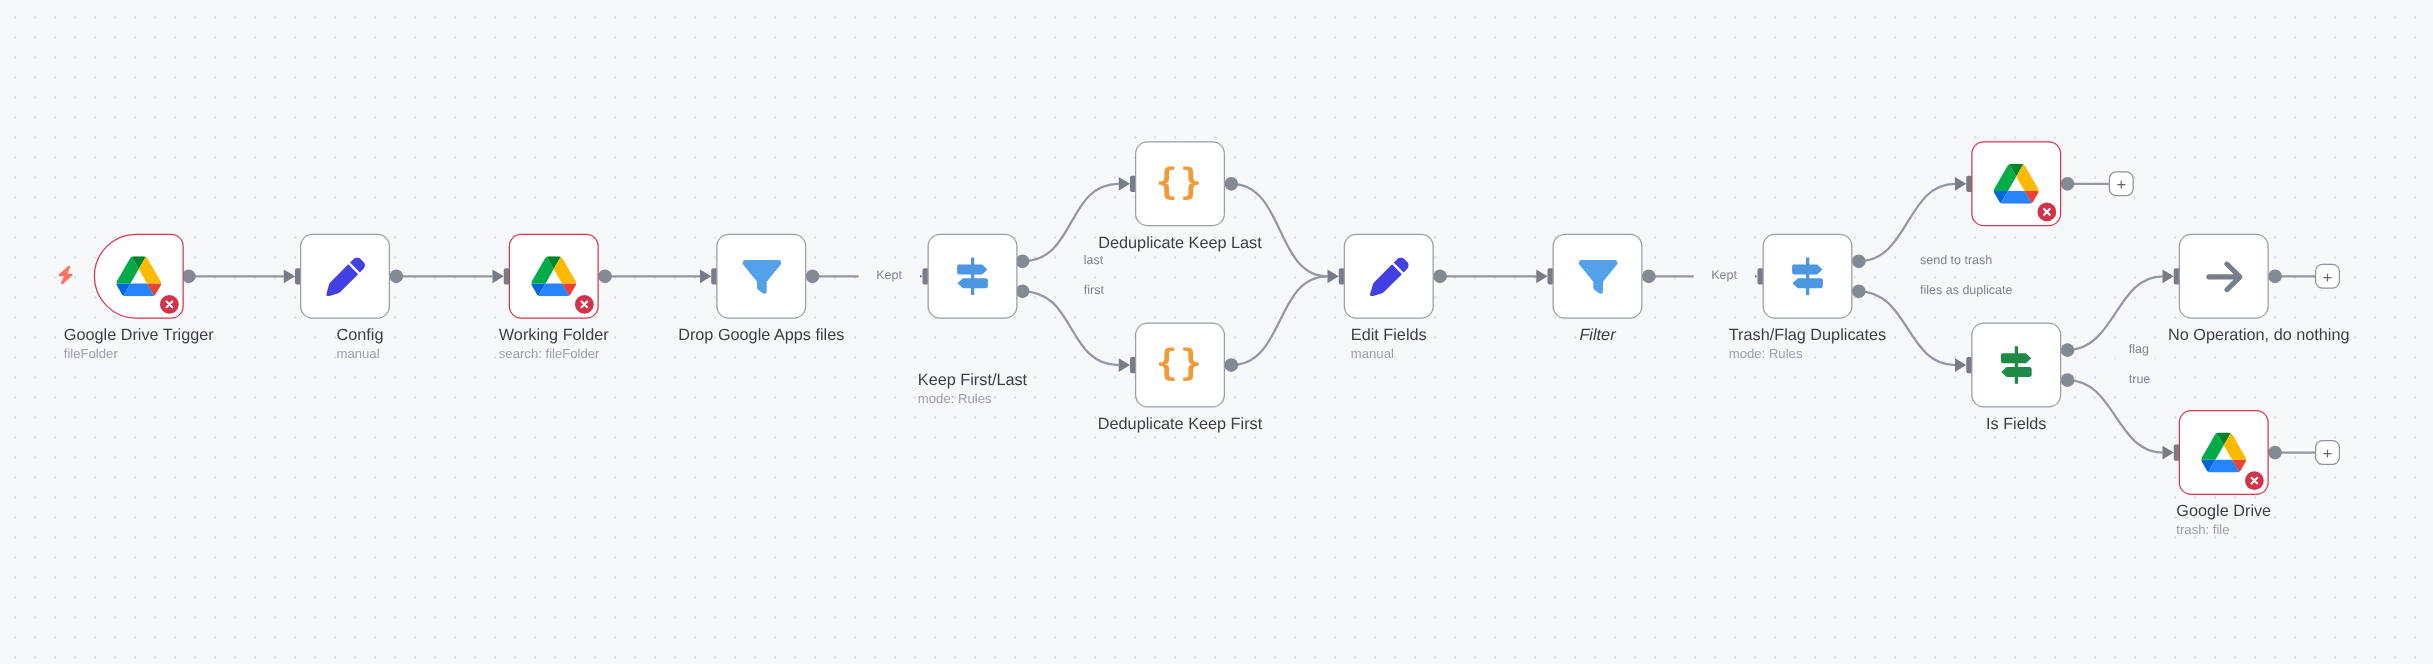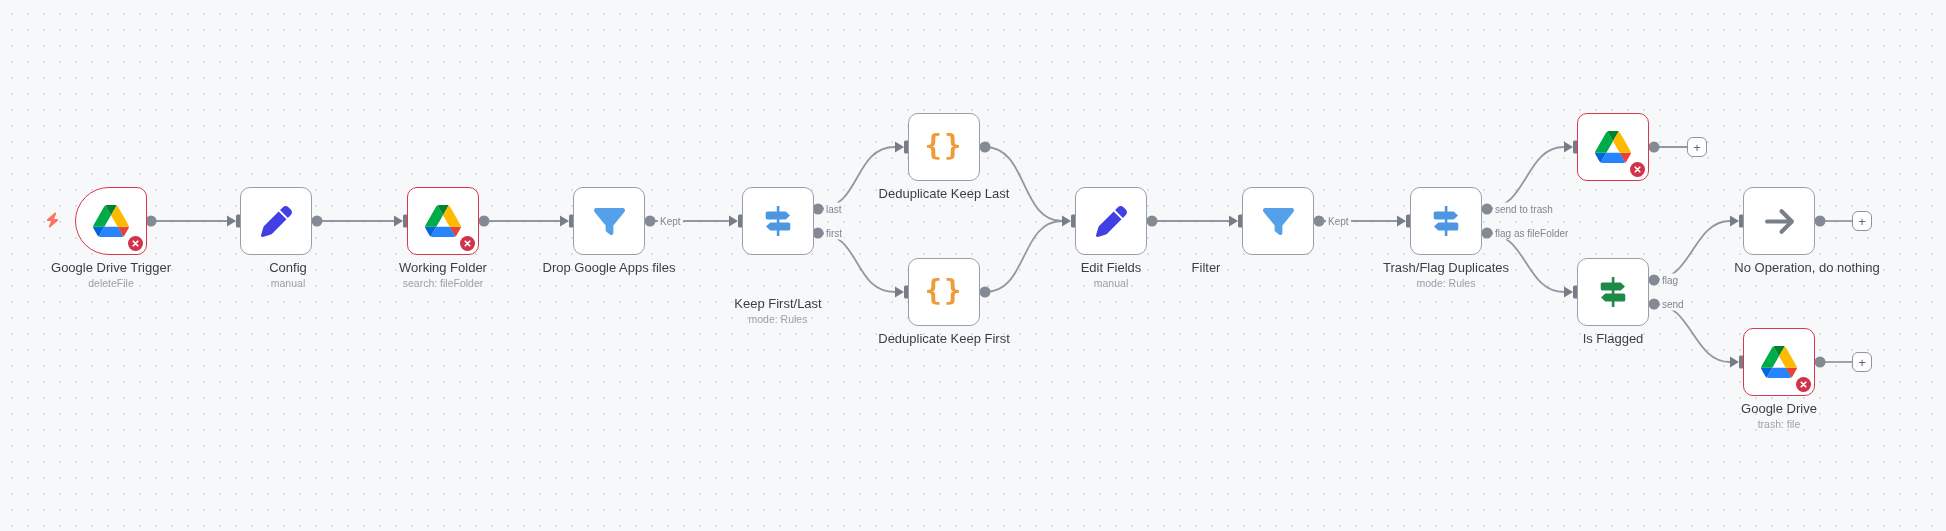--- a/index.html
+++ b/index.html
@@ -21,29 +21,30 @@
   .braces{
     font-family:"DejaVu Sans Mono",monospace;font-size:29px;font-weight:700;
     color:#f09a38;letter-spacing:2px;line-height:1;padding-bottom:4px;
   }
   .err-badge{
     position:absolute;right:3px;bottom:3px;width:15px;height:15px;border-radius:50%;
     background:#d0334a;box-shadow:0 0 0 2px #ffffff;
     display:flex;align-items:center;justify-content:center;z-index:3;
   }
   .node-label{
-    position:absolute;text-align:center;white-space:nowrap;z-index:2;
+    position:absolute;text-align:left;white-space:nowrap;z-index:2;
     transform:translateX(-50%);pointer-events:none;
   }
   .node-label .name{font-size:13px;font-weight:500;color:#3b3f45;line-height:15px;}
   .node-label .sub{font-size:10.5px;color:#9aa1ab;line-height:13px;margin-top:2px;}
   .edge-label{
     position:absolute;z-index:3;font-size:10px;color:#7f868f;line-height:13px;
-    background:#f7f8fa;padding:0 2px;white-space:nowrap;transform:translateY(-50%);
+    background:#f7f8fa;padding:0 14px;white-space:nowrap;transform:translateY(-50%);
     pointer-events:none;
+    margin-left:29px;
   }
   .plus-btn{
     position:absolute;width:20px;height:20px;background:#ffffff;
     border:1.7px solid #8d949e;border-radius:6px;box-sizing:border-box;z-index:2;
     display:flex;align-items:center;justify-content:center;
     font-size:13px;color:#60666e;line-height:1;cursor:pointer;
   }
   .bolt{position:absolute;z-index:2;}
 </style>
 </head>
@@ -138,21 +139,21 @@
       </svg>
     </span>
     <span class="err-badge">
       <svg width="9" height="9" viewBox="0 0 10 10">
           <path d="M2.5 2.5l5 5M7.5 2.5l-5 5" stroke="#fff" stroke-width="1.9" stroke-linecap="round"></path>
         </svg>
     </span>
   </div>
   <div class="node-label" style="left:111px;top:260px;">
     <div class="name">Google Drive Trigger</div>
-    <div class="sub">deleteFile</div>
+    <div class="sub">fileFolder</div>
   </div>
 
   <div class="node" style="left:240px;top:187px;">
     <span class="node-icon">
       <svg width="31" height="31" viewBox="0 0 512 512">
           <path fill="#4340e3" d="M362.7 19.3 314.3 67.7 444.3 197.7l48.4-48.4c25-25 25-65.5 0-90.5L453.3 19.3c-25-25-65.5-25-90.6 0zm-71 71L58.6 323.5c-10.4 10.4-18 23.3-22.2 37.4L1 481.2C-1.5 489.7.8 498.8 7 505s15.3 8.5 23.7 6.1l120.3-35.4c14.1-4.2 27-11.8 37.4-22.2l232.7-232.7L291.7 90.3z"></path>
         </svg>
     </span>
   </div>
   <div class="node-label" style="left:288px;top:260px;">
@@ -233,21 +234,21 @@
     <div class="sub">manual</div>
   </div>
 
   <div class="node" style="left:1242px;top:187px;">
     <span class="node-icon">
       <svg width="33" height="31" viewBox="0 0 512 512">
           <path fill="#54a1ea" d="M3.9 54.9C10.5 40.9 24.5 32 40 32h432c15.5 0 29.5 8.9 36.1 22.9s4.6 30.5-5.2 42.5L320 320.9V448c0 12.1-6.8 23.2-17.7 28.6s-23.8 4.3-33.5-3l-64-48c-8.1-6-12.8-15.5-12.8-25.6V320.9L9 97.3C-.7 85.4-2.8 68.8 3.9 54.9z"></path>
         </svg>
     </span>
   </div>
-  <div class="node-label" style="left:1206px;top:260px;">
+  <div class="node-label" style="left:1278px;top:260px;font-style:italic;">
     <div class="name">Filter</div>
   </div>
 
   <div class="node" style="left:1410px;top:187px;">
     <span class="node-icon">
       <svg width="36" height="36" viewBox="0 0 36 36">
         <rect x="16.8" y="3" width="2.6" height="30" fill="#4d96e2"></rect>
         <path d="M7.5 8.5h18.2l4.3 4-4.3 4H7.5a1.8 1.8 0 0 1-1.8-1.8v-4.4c0-1 .8-1.8 1.8-1.8z" fill="#4d96e2"></path>
         <path d="M28.5 19.5H10.3l-4.3 4 4.3 4h18.2c1 0 1.8-.8 1.8-1.8v-4.4c0-1-.8-1.8-1.8-1.8z" fill="#4d96e2"></path>
       </svg>
@@ -279,21 +280,21 @@
   <div class="node" style="left:1577px;top:258px;">
     <span class="node-icon">
       <svg width="36" height="36" viewBox="0 0 36 36">
         <rect x="16.8" y="3" width="2.6" height="30" fill="#1d8a47"></rect>
         <path d="M7.5 8.5h18.2l4.3 4-4.3 4H7.5a1.8 1.8 0 0 1-1.8-1.8v-4.4c0-1 .8-1.8 1.8-1.8z" fill="#1d8a47"></path>
         <path d="M28.5 19.5H10.3l-4.3 4 4.3 4h18.2c1 0 1.8-.8 1.8-1.8v-4.4c0-1-.8-1.8-1.8-1.8z" fill="#1d8a47"></path>
       </svg>
     </span>
   </div>
   <div class="node-label" style="left:1613px;top:331px;">
-    <div class="name">Is Flagged</div>
+    <div class="name">Is Fields</div>
   </div>
 
   <div class="node" style="left:1743px;top:187px;">
     <span class="node-icon">
       <svg width="33" height="33" viewBox="0 0 448 512">
           <path fill="#787f8a" d="M438.6 278.6c12.5-12.5 12.5-32.8 0-45.3l-160-160c-12.5-12.5-32.8-12.5-45.3 0s-12.5 32.8 0 45.3L338.7 224 32 224c-17.7 0-32 14.3-32 32s14.3 32 32 32l306.7 0L233.4 393.4c-12.5 12.5-12.5 32.8 0 45.3s32.8 12.5 45.3 0l160-160z"></path>
         </svg>
     </span>
   </div>
   <div class="node-label" style="left:1779px;top:260px;margin-left:28px;">
@@ -320,21 +321,21 @@
   <div class="node-label" style="left:1779px;top:401px;">
     <div class="name">Google Drive</div>
     <div class="sub">trash: file</div>
   </div>
 
   <span class="edge-label" style="left:658px;top:221px;">Kept</span>
   <span class="edge-label" style="left:824px;top:209px;">last</span>
   <span class="edge-label" style="left:824px;top:233px;">first</span>
   <span class="edge-label" style="left:1326px;top:221px;">Kept</span>
   <span class="edge-label" style="left:1493px;top:209px;">send to trash</span>
-  <span class="edge-label" style="left:1493px;top:233px;">flag as fileFolder</span>
+  <span class="edge-label" style="left:1493px;top:233px;">files as duplicate</span>
   <span class="edge-label" style="left:1660px;top:280px;">flag</span>
-  <span class="edge-label" style="left:1660px;top:304px;">send</span>
+  <span class="edge-label" style="left:1660px;top:304px;">true</span>
 
   <div class="plus-btn" style="left:1687px;top:137px;">+</div>
   <div class="plus-btn" style="left:1852px;top:211px;">+</div>
   <div class="plus-btn" style="left:1852px;top:352px;">+</div>
 
 </div>
 
 </body></html>

